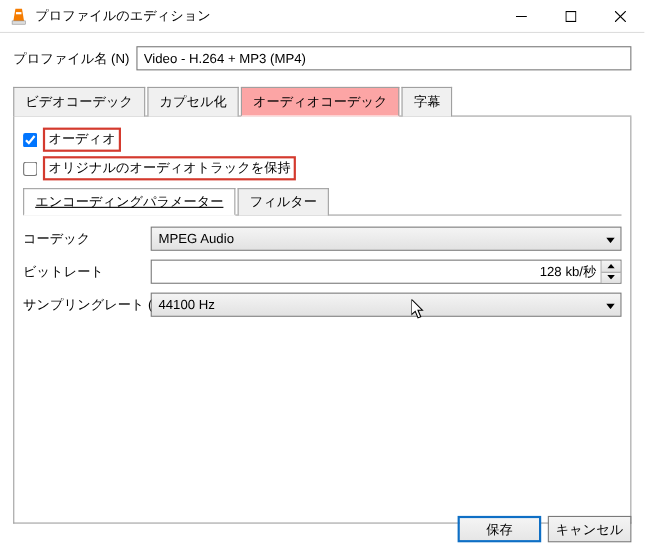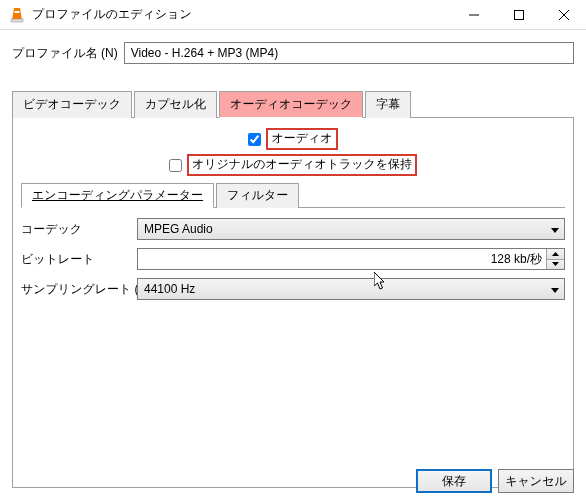--- a/index.html
+++ b/index.html
@@ -4,28 +4,28 @@
 <style>
 * { box-sizing: border-box; margin: 0; padding: 0; font-family: "Meiryo UI", "Yu Gothic UI", sans-serif; font-size: 12px; }
 body { background: #fff; width: 586px; height: 503px; overflow: hidden; }
 .titlebar { height: 30px; display: flex; align-items: center; border-bottom: 1px solid #ddd; }
 .titlebar .icon { width: 18px; height: 18px; margin: 0 6px 0 8px; }
 .titlebar .title { flex: 1; color: #000; }
 .win-btns { display: flex; height: 100%; }
 .win-btn { width: 45px; display: flex; align-items: center; justify-content: center; color: #222; }
 .win-btn svg { width: 10px; height: 10px; }
 .content { padding: 12px 12px 0 12px; }
-.row-name { display: flex; align-items: center; margin-bottom: 26px; }
+.row-name { display: flex; align-items: center; margin-bottom: 14px; }
 .row-name label { margin-right: 6px; white-space: nowrap; }
 .row-name input { flex: 1; height: 22px; padding: 0 6px; border: 1px solid #7a7a7a; background: #fff; }
 .tabs { display: flex; border-bottom: 1px solid #a0a0a0; position: relative; }
 .tab { padding: 4px 10px; border: 1px solid #a0a0a0; border-bottom: none; background: #f0f0f0; margin-right: 2px; position: relative; top: 1px; cursor: default; }
 .tab.active { background: #fca5a5; border-bottom: 1px solid #fff; }
 .tab-body { border: 1px solid #a0a0a0; border-top: none; padding: 10px 8px 8px 8px; height: 370px; }
-.chk-row { display: flex; align-items: center; margin-bottom: 4px; justify-content: center; }
+.chk-row { display: flex; align-items: center; margin-bottom: 4px; }
 .chk-row input[type=checkbox] { width: 13px; height: 13px; margin-right: 5px; }
 .hl { border: 2px solid #d43a2e; padding: 0 3px 1px 3px; display: inline-block; }
 .subtabs { display: flex; border-bottom: 1px solid #a0a0a0; margin-top: 6px; }
 .subtab { padding: 3px 10px; border: 1px solid #a0a0a0; border-bottom: none; background: #f0f0f0; margin-right: 2px; position: relative; top: 1px; cursor: default; }
 .subtab.active { background: #fff; border-bottom: 1px solid #fff; text-decoration: underline; }
 .form { padding-top: 10px; }
 .frow { display: flex; align-items: center; margin-bottom: 8px; }
 .flabel { width: 116px; white-space: nowrap; }
 .combo { flex: 1; height: 22px; border: 1px solid #7a7a7a; background: linear-gradient(#f4f4f4,#e2e2e2); display: flex; align-items: center; padding: 0 6px; position: relative; }
 .combo .arrow { position: absolute; right: 5px; top: 50%; transform: translateY(-50%); }

